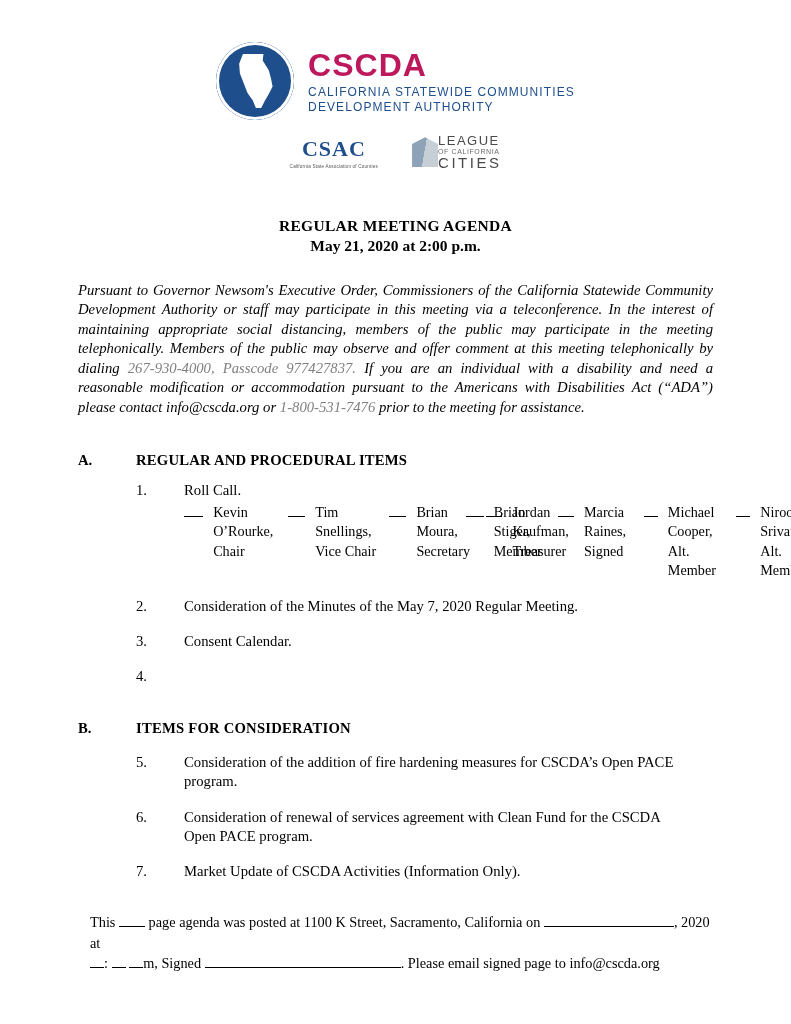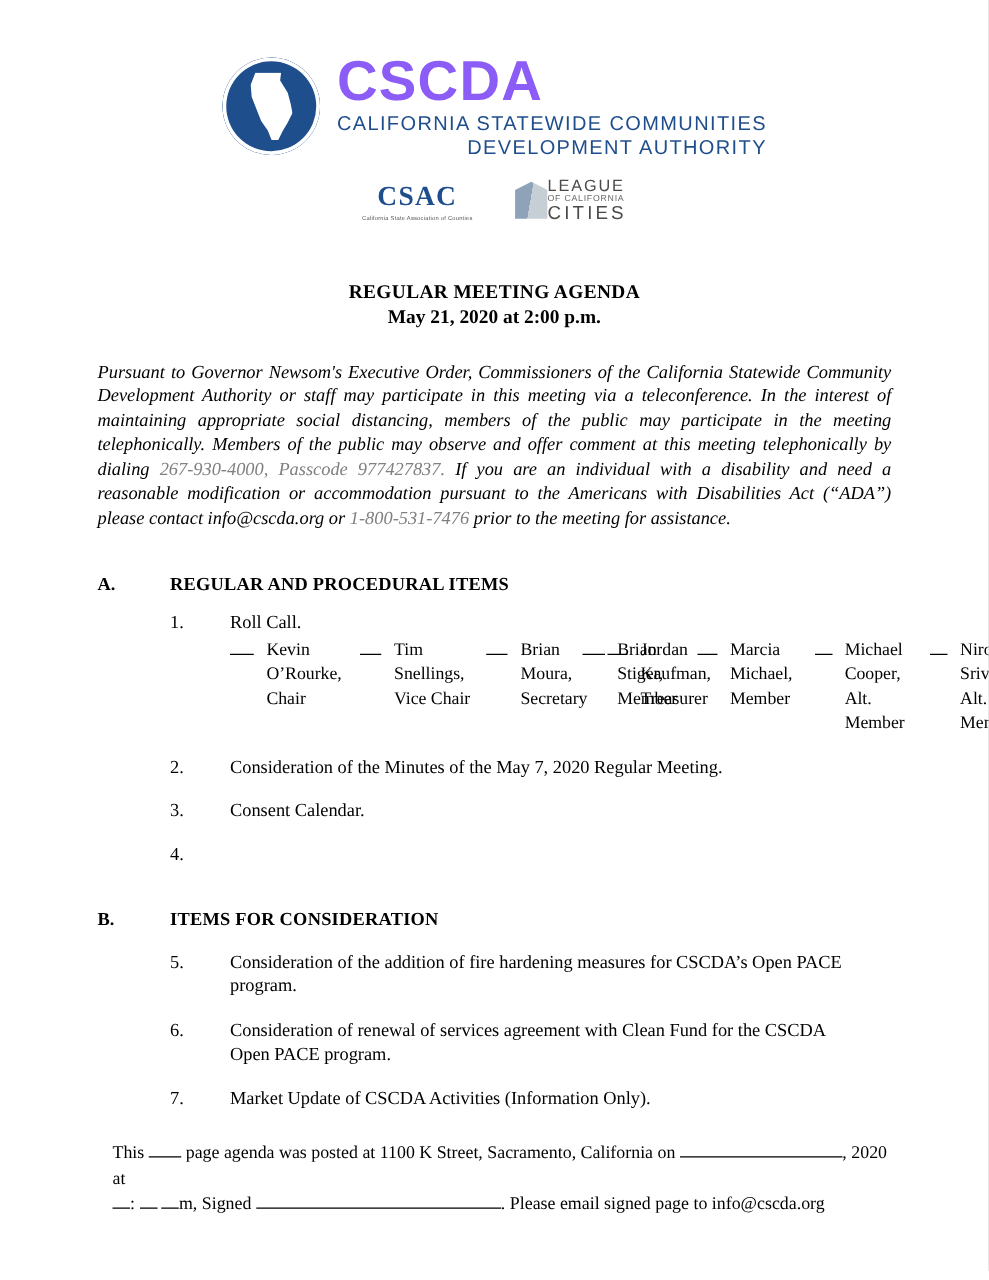--- a/index.html
+++ b/index.html
@@ -50,32 +50,31 @@
     clip-path: polygon(18% 0%, 72% 0%, 70% 12%, 86% 30%, 92% 46%, 96% 60%, 86% 74%, 76% 86%, 66% 100%, 52% 100%, 44% 86%, 30% 72%, 20% 54%, 10% 36%, 8% 18%);
   }
   .wordmark {
     display: flex;
     flex-direction: column;
     justify-content: center;
   }
   .wordmark .big {
     font-family: "Liberation Sans", sans-serif;
     font-weight: bold;
-    font-size: 45px;
+    font-size: 32px;
     letter-spacing: 1px;
-    color: #8b5cf6;
+    color: #be185d;
     line-height: 1.0;
   }
   .wordmark .sub1, .wordmark .sub2 {
     font-family: "Liberation Sans", sans-serif;
-    font-size: 16px;
+    font-size: 12px;
     letter-spacing: 1.1px;
     color: #1f4e8c;
     margin-top: 4px;
-    text-align: right;
   }
   .wordmark .sub2 { margin-top: 1px; }
 
   .partner-logos {
     margin-top: 14px;
     display: flex;
     justify-content: center;
     align-items: center;
     gap: 34px;
   }
@@ -299,21 +298,21 @@
             <span>Jordan Kaufman, Treasurer</span>
           </div>
       </div>
       <div class="col right">
         <div class="name-row">
             <span class="blank-line"></span>
             <span>Brian Stiger, Member</span>
           </div>
         <div class="name-row">
             <span class="blank-line"></span>
-            <span>Marcia Michael, Member</span>
+            <span>Marcia Raines, Signed</span>
           </div>
         <div class="name-row">
             <span class="blank-line"></span>
             <span>Michael Cooper, Alt. Member</span>
           </div>
         <div class="name-row">
             <span class="blank-line"></span>
             <span>Niroop Srivatsa, Alt. Member</span>
           </div>
       </div>

